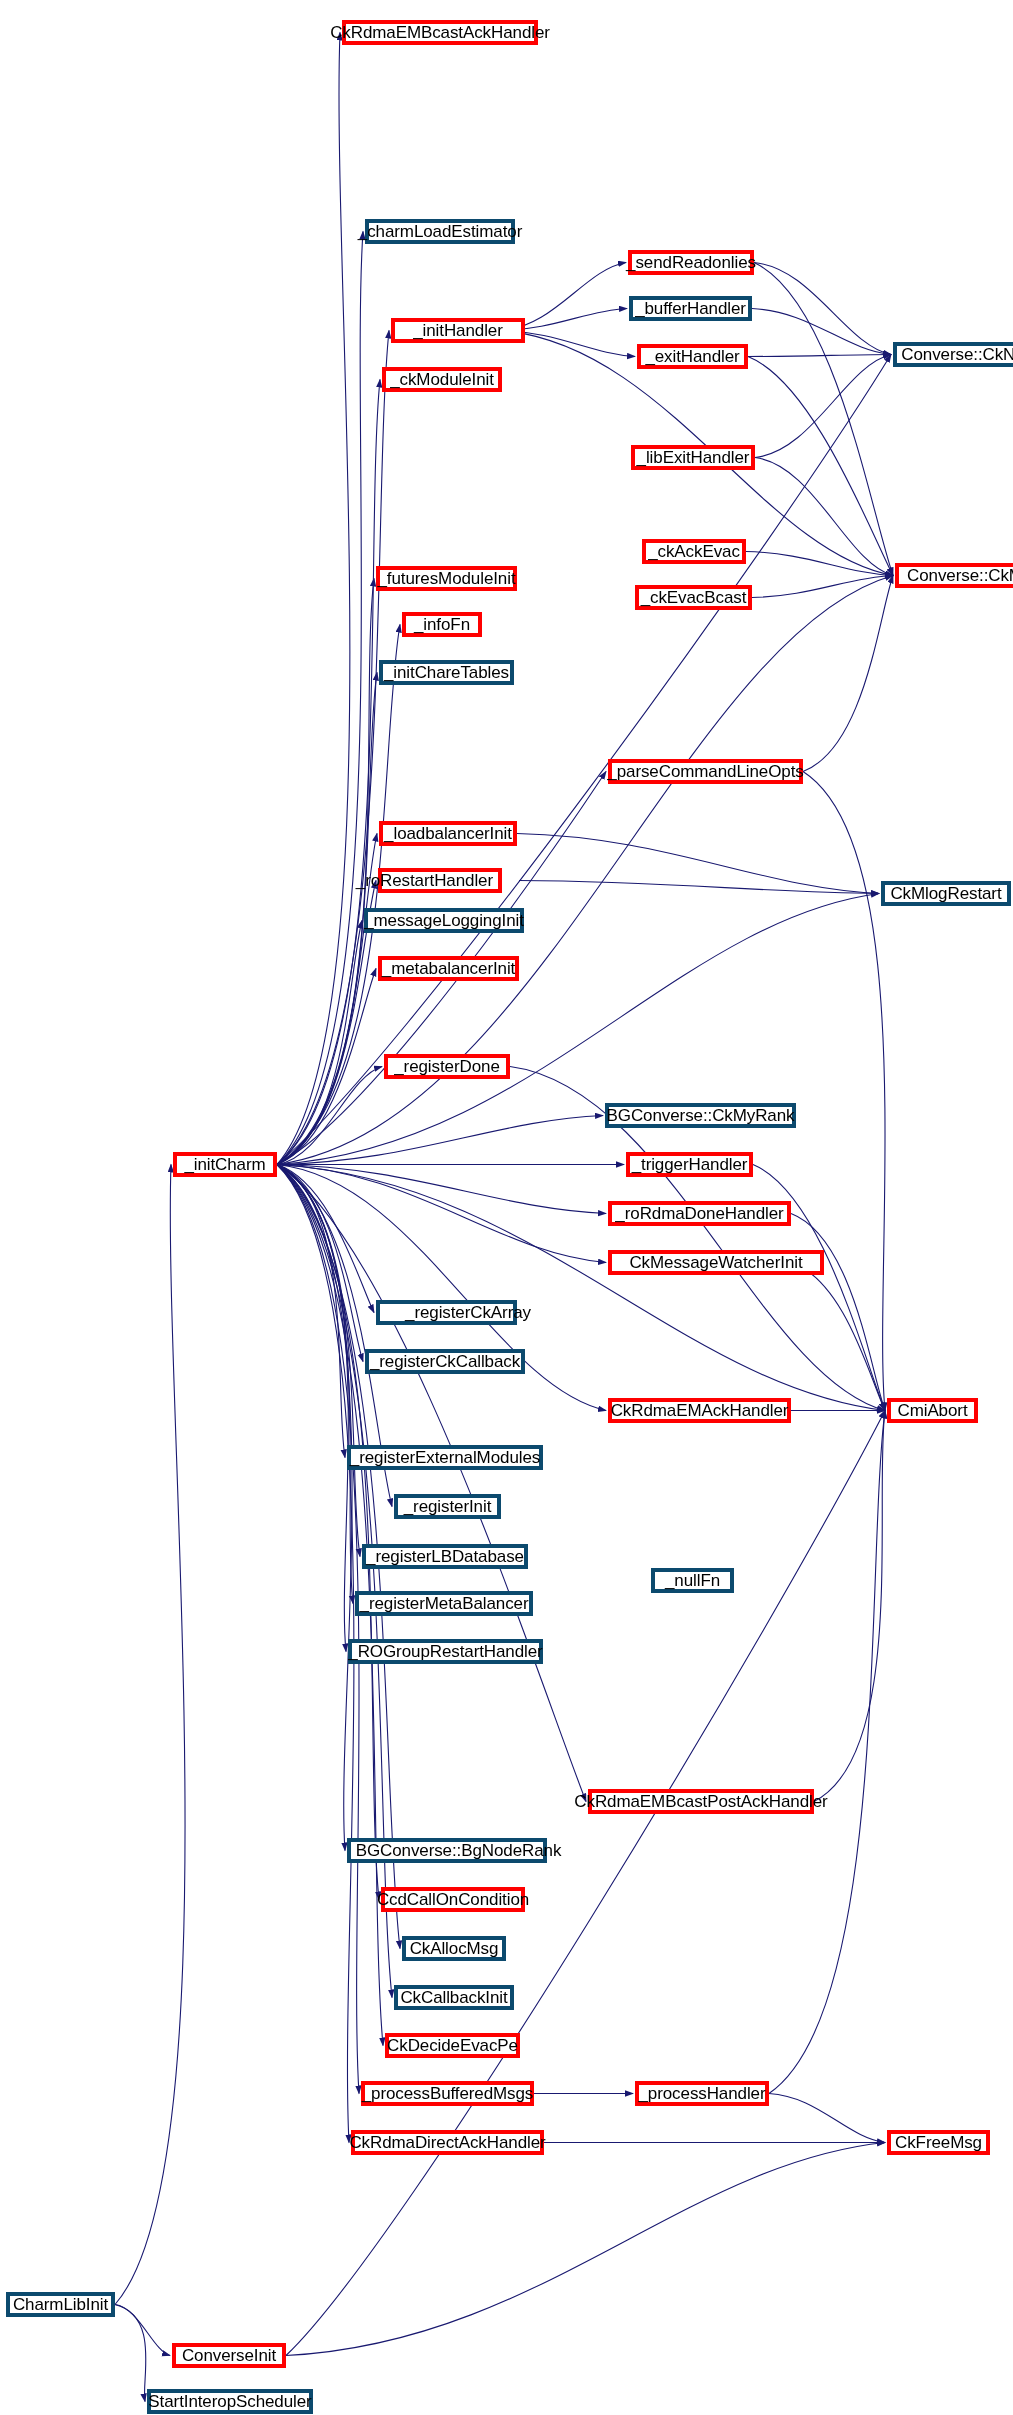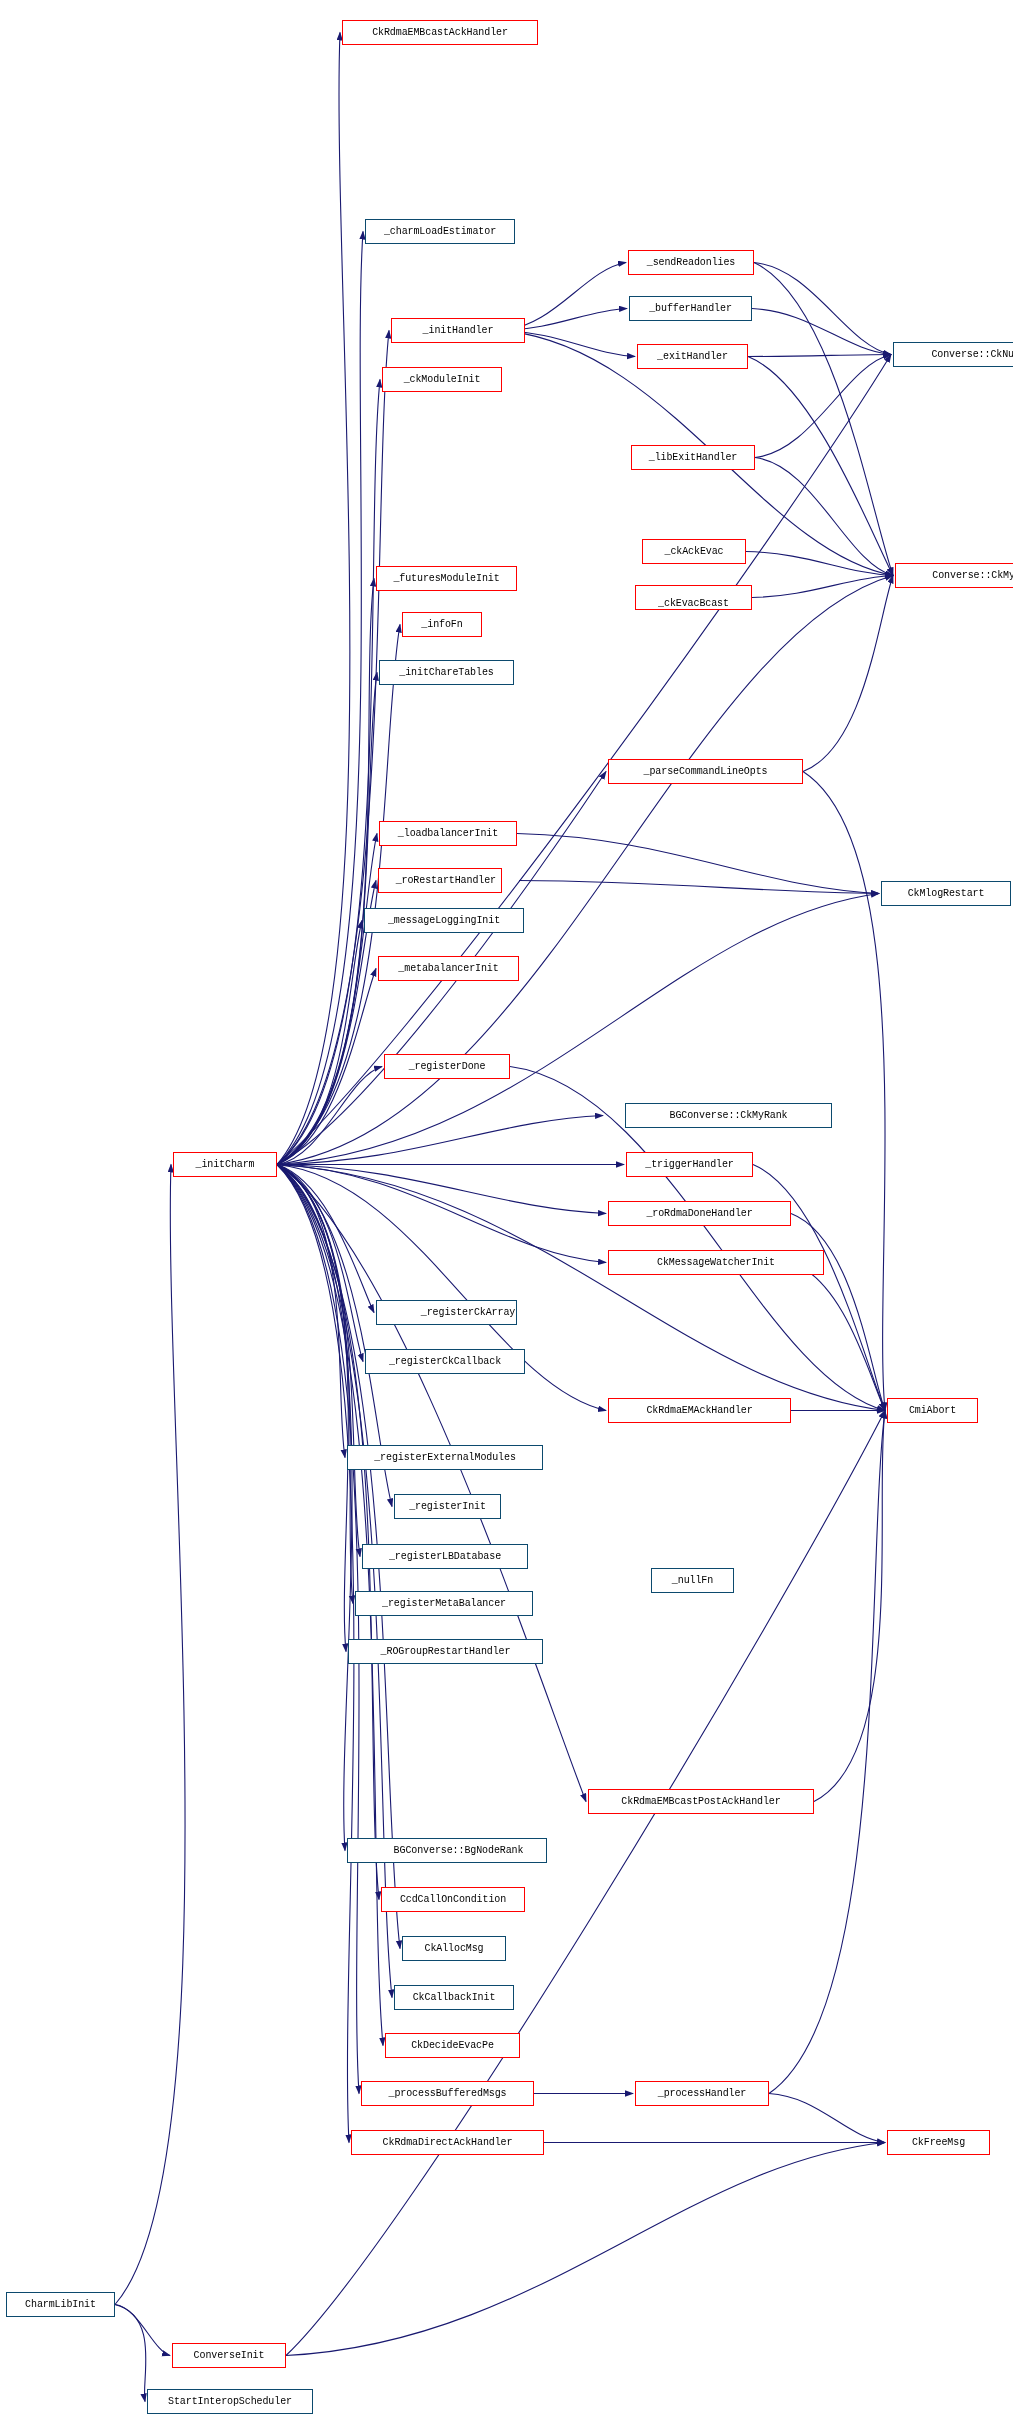--- a/index.html
+++ b/index.html
@@ -21,32 +21,31 @@
     left: 0;
     top: 0;
     width: 1013px;
     height: 2415px;
     pointer-events: none;
   }
   .node {
     position: absolute;
     box-sizing: border-box;
     background: #ffffff;
-    border: 1px solid #0c4a6e;
+    border: 4px solid #0c4a6e;
     color: #000000;
-    font-size: 10px;
+    font-size: 17px;
     line-height: 1;
     display: flex;
     align-items: center;
     justify-content: center;
     white-space: nowrap;
     padding: 0 5px;
     height: 25px;
     z-index: 5;
-    font-family: Liberation Mono, monospace;
   }
   .node.red {
     border-color: #ff0000;
   }
   .node-label {
     display: block;
     letter-spacing: -0.1px;
   }
 </style>
 </head>
@@ -191,21 +190,21 @@
       </div>
       <div class="node" style="left: 364px; top: 908px; width: 160px;">
         <span class="node-label">_messageLoggingInit</span>
       </div>
       <div class="node red" style="left: 378px; top: 956px; width: 141px;">
         <span class="node-label">_metabalancerInit</span>
       </div>
       <div class="node red" style="left: 384px; top: 1054px; width: 126px;">
         <span class="node-label">_registerDone</span>
       </div>
-      <div class="node" style="left: 625px; top: 1103px; width: 207px;">
+      <div class="node" style="left: 605px; top: 1103px; width: 191px;">
         <span class="node-label">BGConverse::CkMyRank</span>
       </div>
       <div class="node red" style="left: 173px; top: 1152px; width: 104px;">
         <span class="node-label">_initCharm</span>
       </div>
       <div class="node red" style="left: 626px; top: 1152px; width: 127px;">
         <span class="node-label">_triggerHandler</span>
       </div>
       <div class="node red" style="left: 608px; top: 1201px; width: 183px;">
         <span class="node-label">_roRdmaDoneHandler</span>

